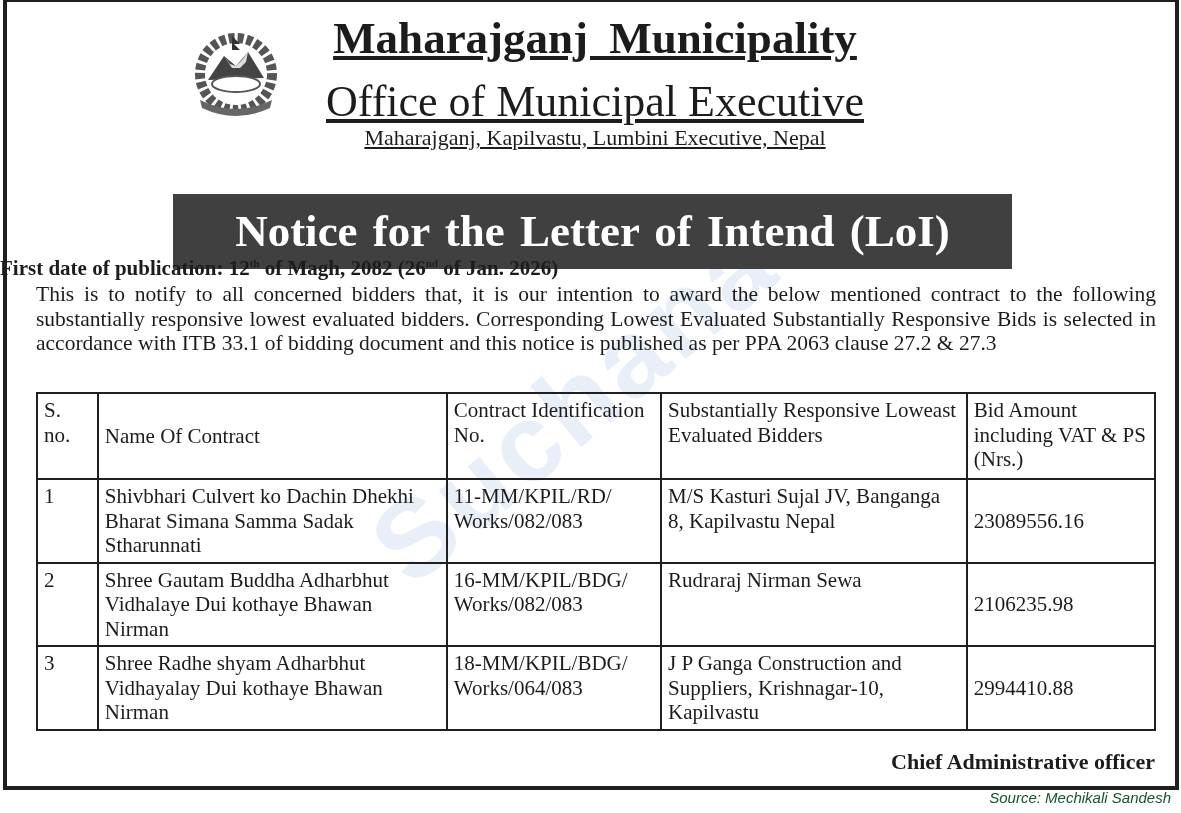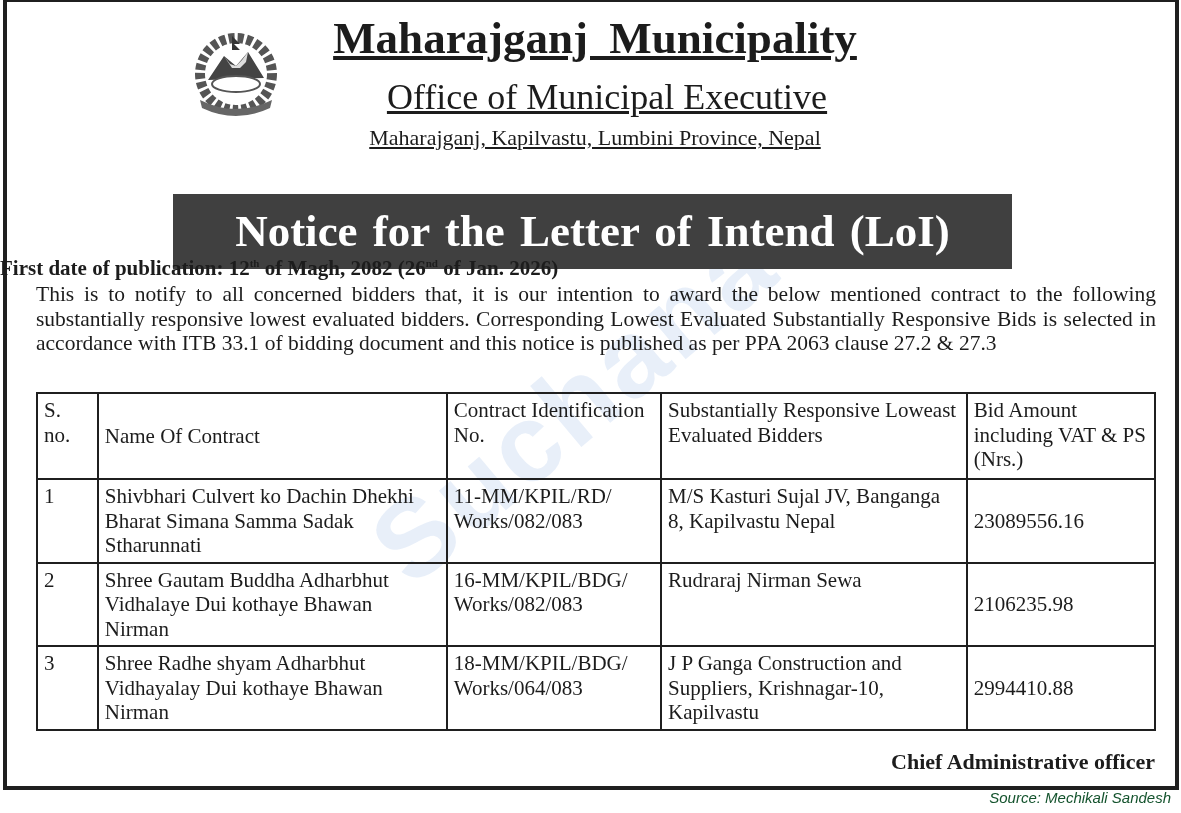--- a/index.html
+++ b/index.html
@@ -6,21 +6,21 @@
   body { width:1181px; height:813px; position:relative; overflow:hidden;
          font-family:"Liberation Serif","DejaVu Serif",serif; color:#1c1c1c; }
   .frame { position:absolute; left:3px; top:-2px; width:1168px; height:784px;
            border:4px solid #1f1f1f; background:#fff; }
   .watermark { position:absolute; left:330px; top:340px; font-family:"Liberation Sans",sans-serif;
                font-weight:bold; font-size:110px; color:rgba(90,140,215,0.14);
                transform:rotate(-40deg); letter-spacing:4px; pointer-events:none; }
   .emblem { position:absolute; left:186px; top:30px; width:100px; height:88px; }
   .title { position:absolute; left:0; width:1181px; text-align:center;text-decoration:underline; }
   .t1 { top:12px; font-size:45px; font-weight:bold; left:300px; width:590px; word-spacing:10px; }
-  .t2 { top:76px; font-size:36px; left:312px; width:590px; }
+  .t2 { top:76px; font-size:44px; left:300px; width:590px; }
   .t3 { top:125px; font-size:22px; left:300px; width:590px; }
   .banner { position:absolute; left:173px; top:167px; width:839px; height:75px; background:#404040;
             color:#fff; font-size:45px; font-weight:bold; text-align:center; line-height:75px;
             word-spacing:4px;margin-top:27px; }
   .pubdate { position:absolute; top:256px; left:0; width:1181px; font-size:21px;
              font-weight:bold; }
   .pubdate sup { font-size:11px; }
   .intro { position:absolute; left:36px; top:282px; width:1120px; font-size:21.5px; line-height:24.5px;
            text-align:justify; text-align-last:left; }
   table.bids { position:absolute; left:36px; top:392px; width:1120px; border-collapse:collapse;
@@ -46,21 +46,21 @@
   <circle cx="50" cy="44" r="36" fill="none" stroke="#555" stroke-width="10" stroke-dasharray="6 3"></circle>
   <path d="M22 50 L38 26 L50 36 L62 22 L78 48 Z" fill="#444"></path>
   <path d="M38 26 L44 34 L50 36 L56 30 L62 22 L60 32 L54 38 L46 38 Z" fill="#ddd"></path>
   <ellipse cx="50" cy="54" rx="24" ry="8" fill="#fff" stroke="#555" stroke-width="2"></ellipse>
   <path d="M46 6 L46 20 L54 20 L48 14 L54 14 Z" fill="#333"></path>
   <path d="M14 70 Q50 88 86 70 L84 78 Q50 94 16 78 Z" fill="#666"></path>
 </svg>
 
 <div class="title t1">Maharajganj  Municipality</div>
 <div class="title t2">Office of Municipal Executive</div>
-<div class="title t3">Maharajganj, Kapilvastu, Lumbini Province, Nepal</div>
+<div class="title t3">Maharajganj, Kapilvastu, Lumbini Executive, Nepal</div>
 
 <div class="banner">Notice  for the Letter of Intend (LoI)</div>
 
 <div class="pubdate"><span>First date of publication: 12</span><sup>th</sup><span> of  Magh, 2082 (26</span><sup>nd</sup><span> of Jan. 2026)</span></div>
 
 <div class="intro">This is to notify to all concerned bidders that, it is our intention to award the below mentioned contract to the following substantially responsive lowest evaluated bidders. Corresponding Lowest Evaluated Substantially Responsive Bids is selected in accordance with ITB 33.1 of bidding document and this notice is published as per PPA 2063 clause 27.2 &amp; 27.3</div>
 
 <table class="bids">
   <thead>
     <tr>

